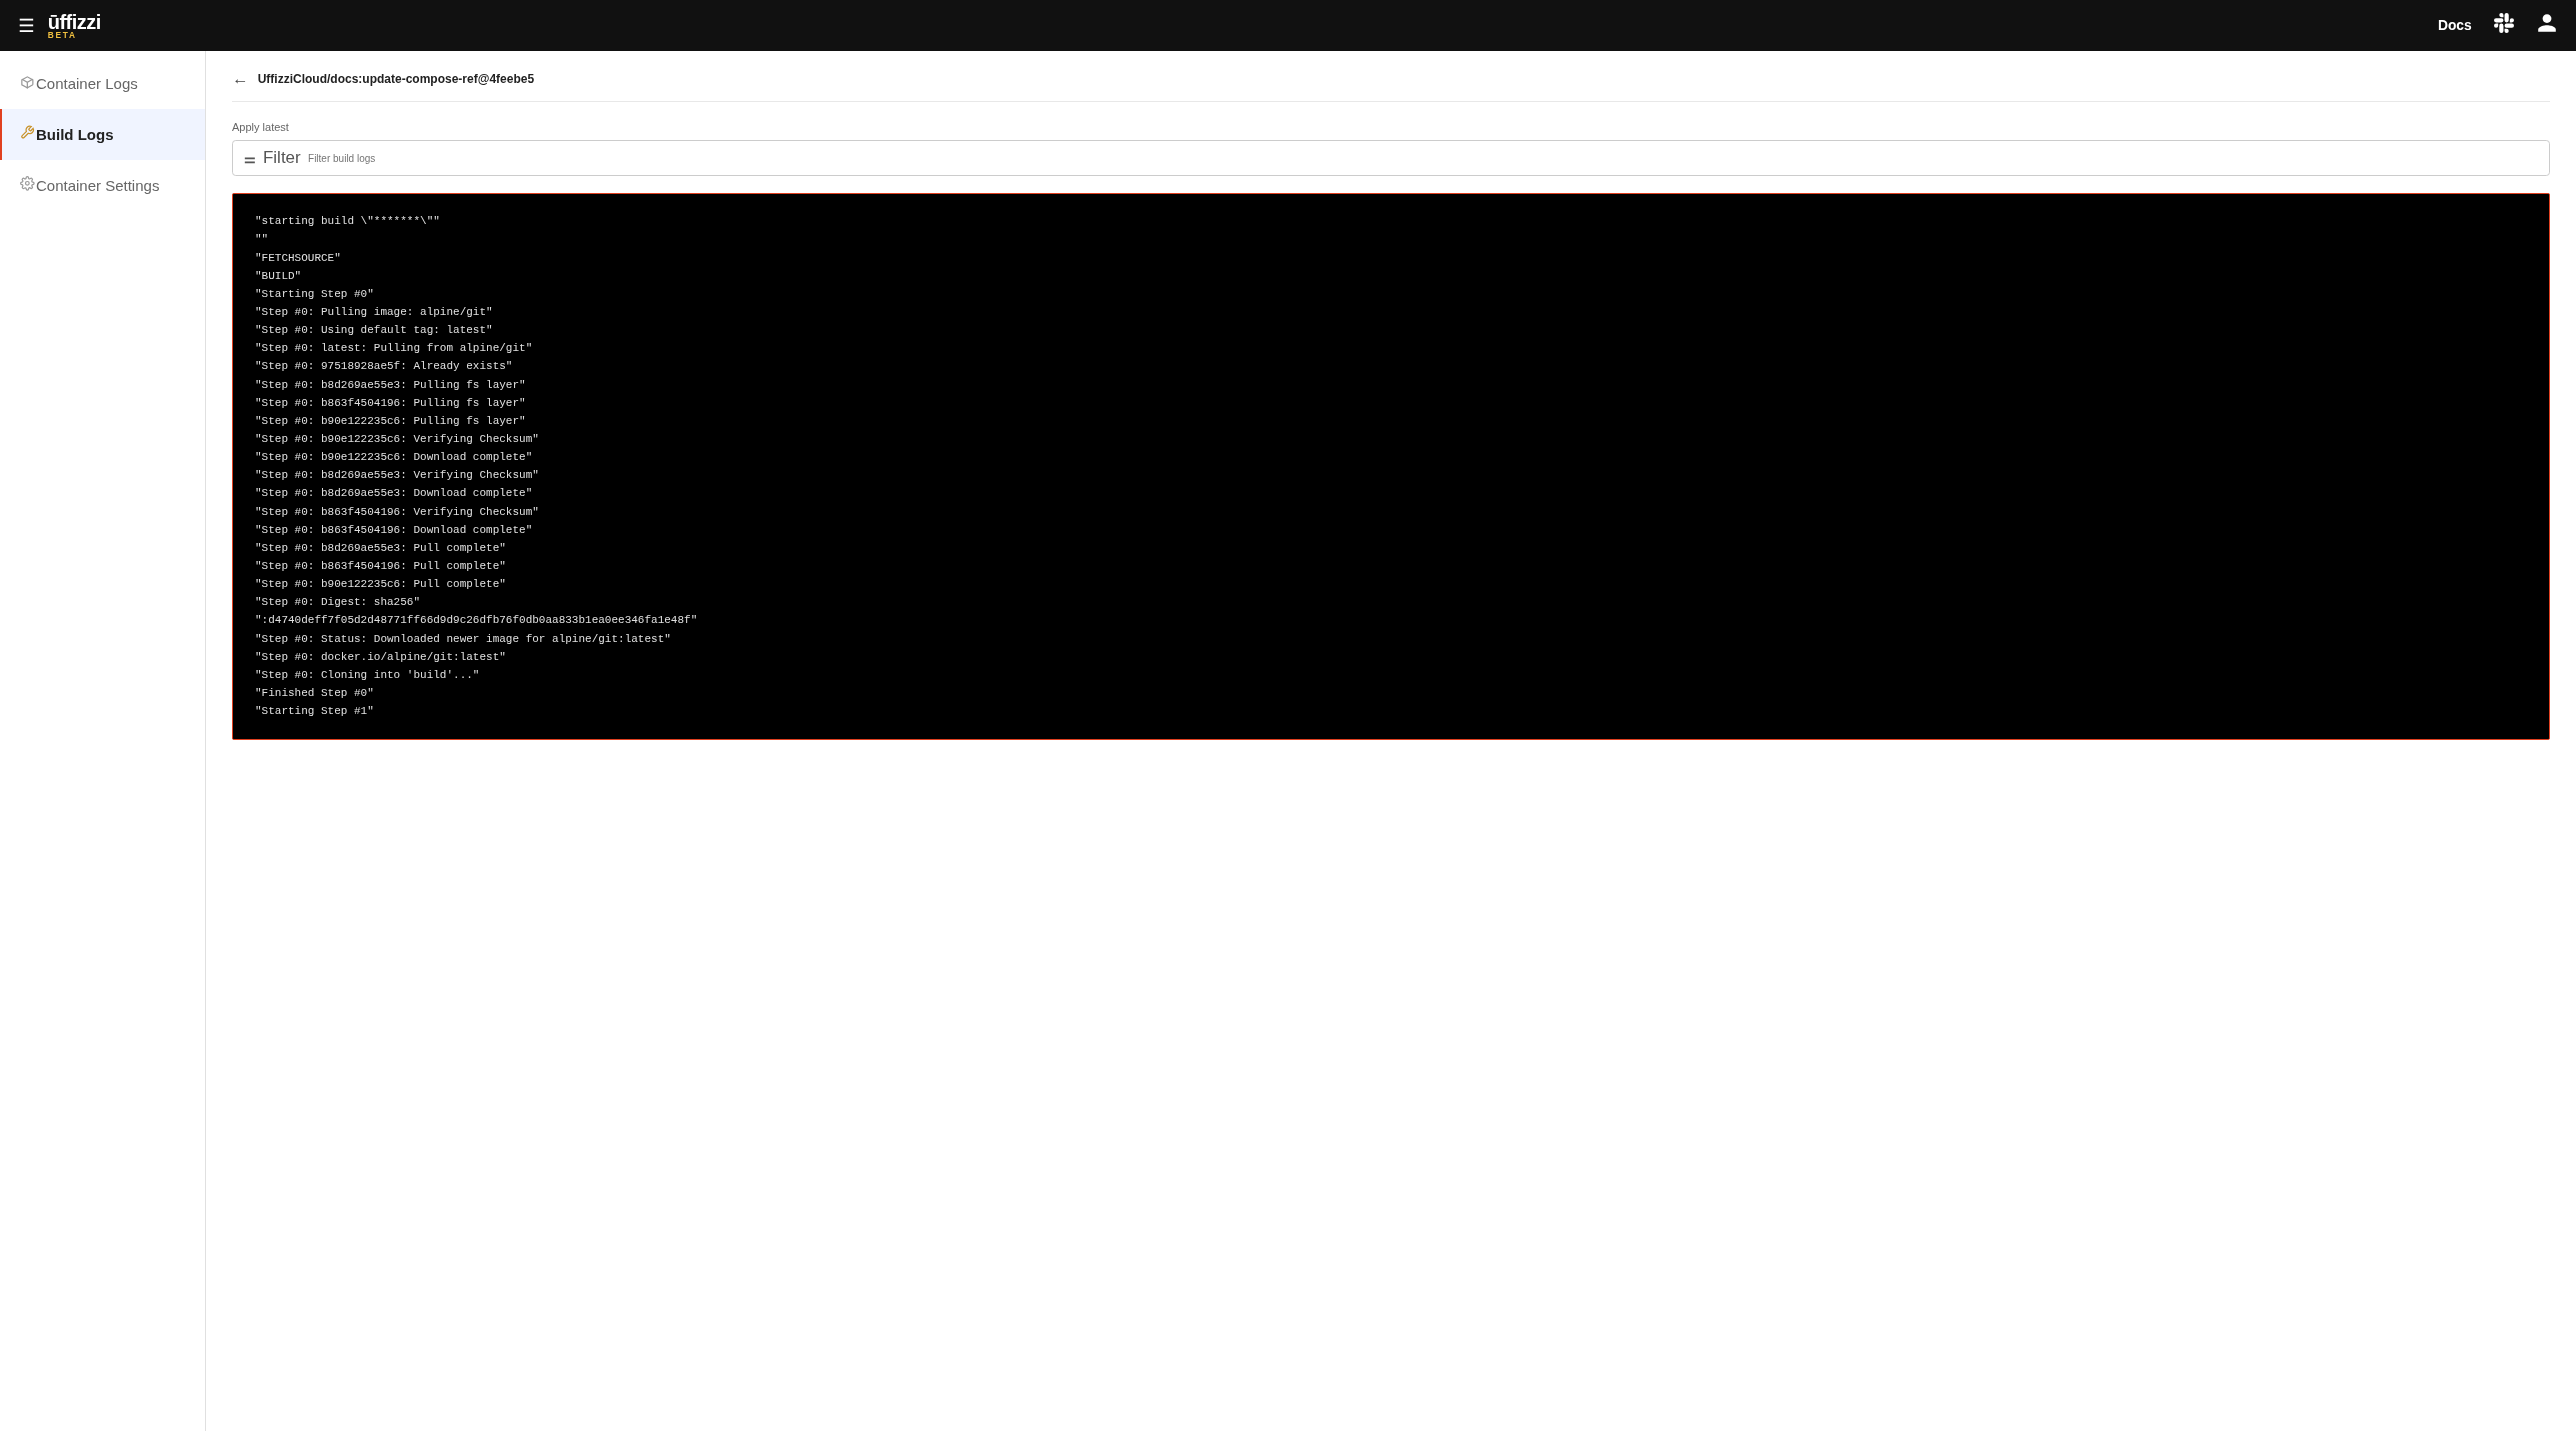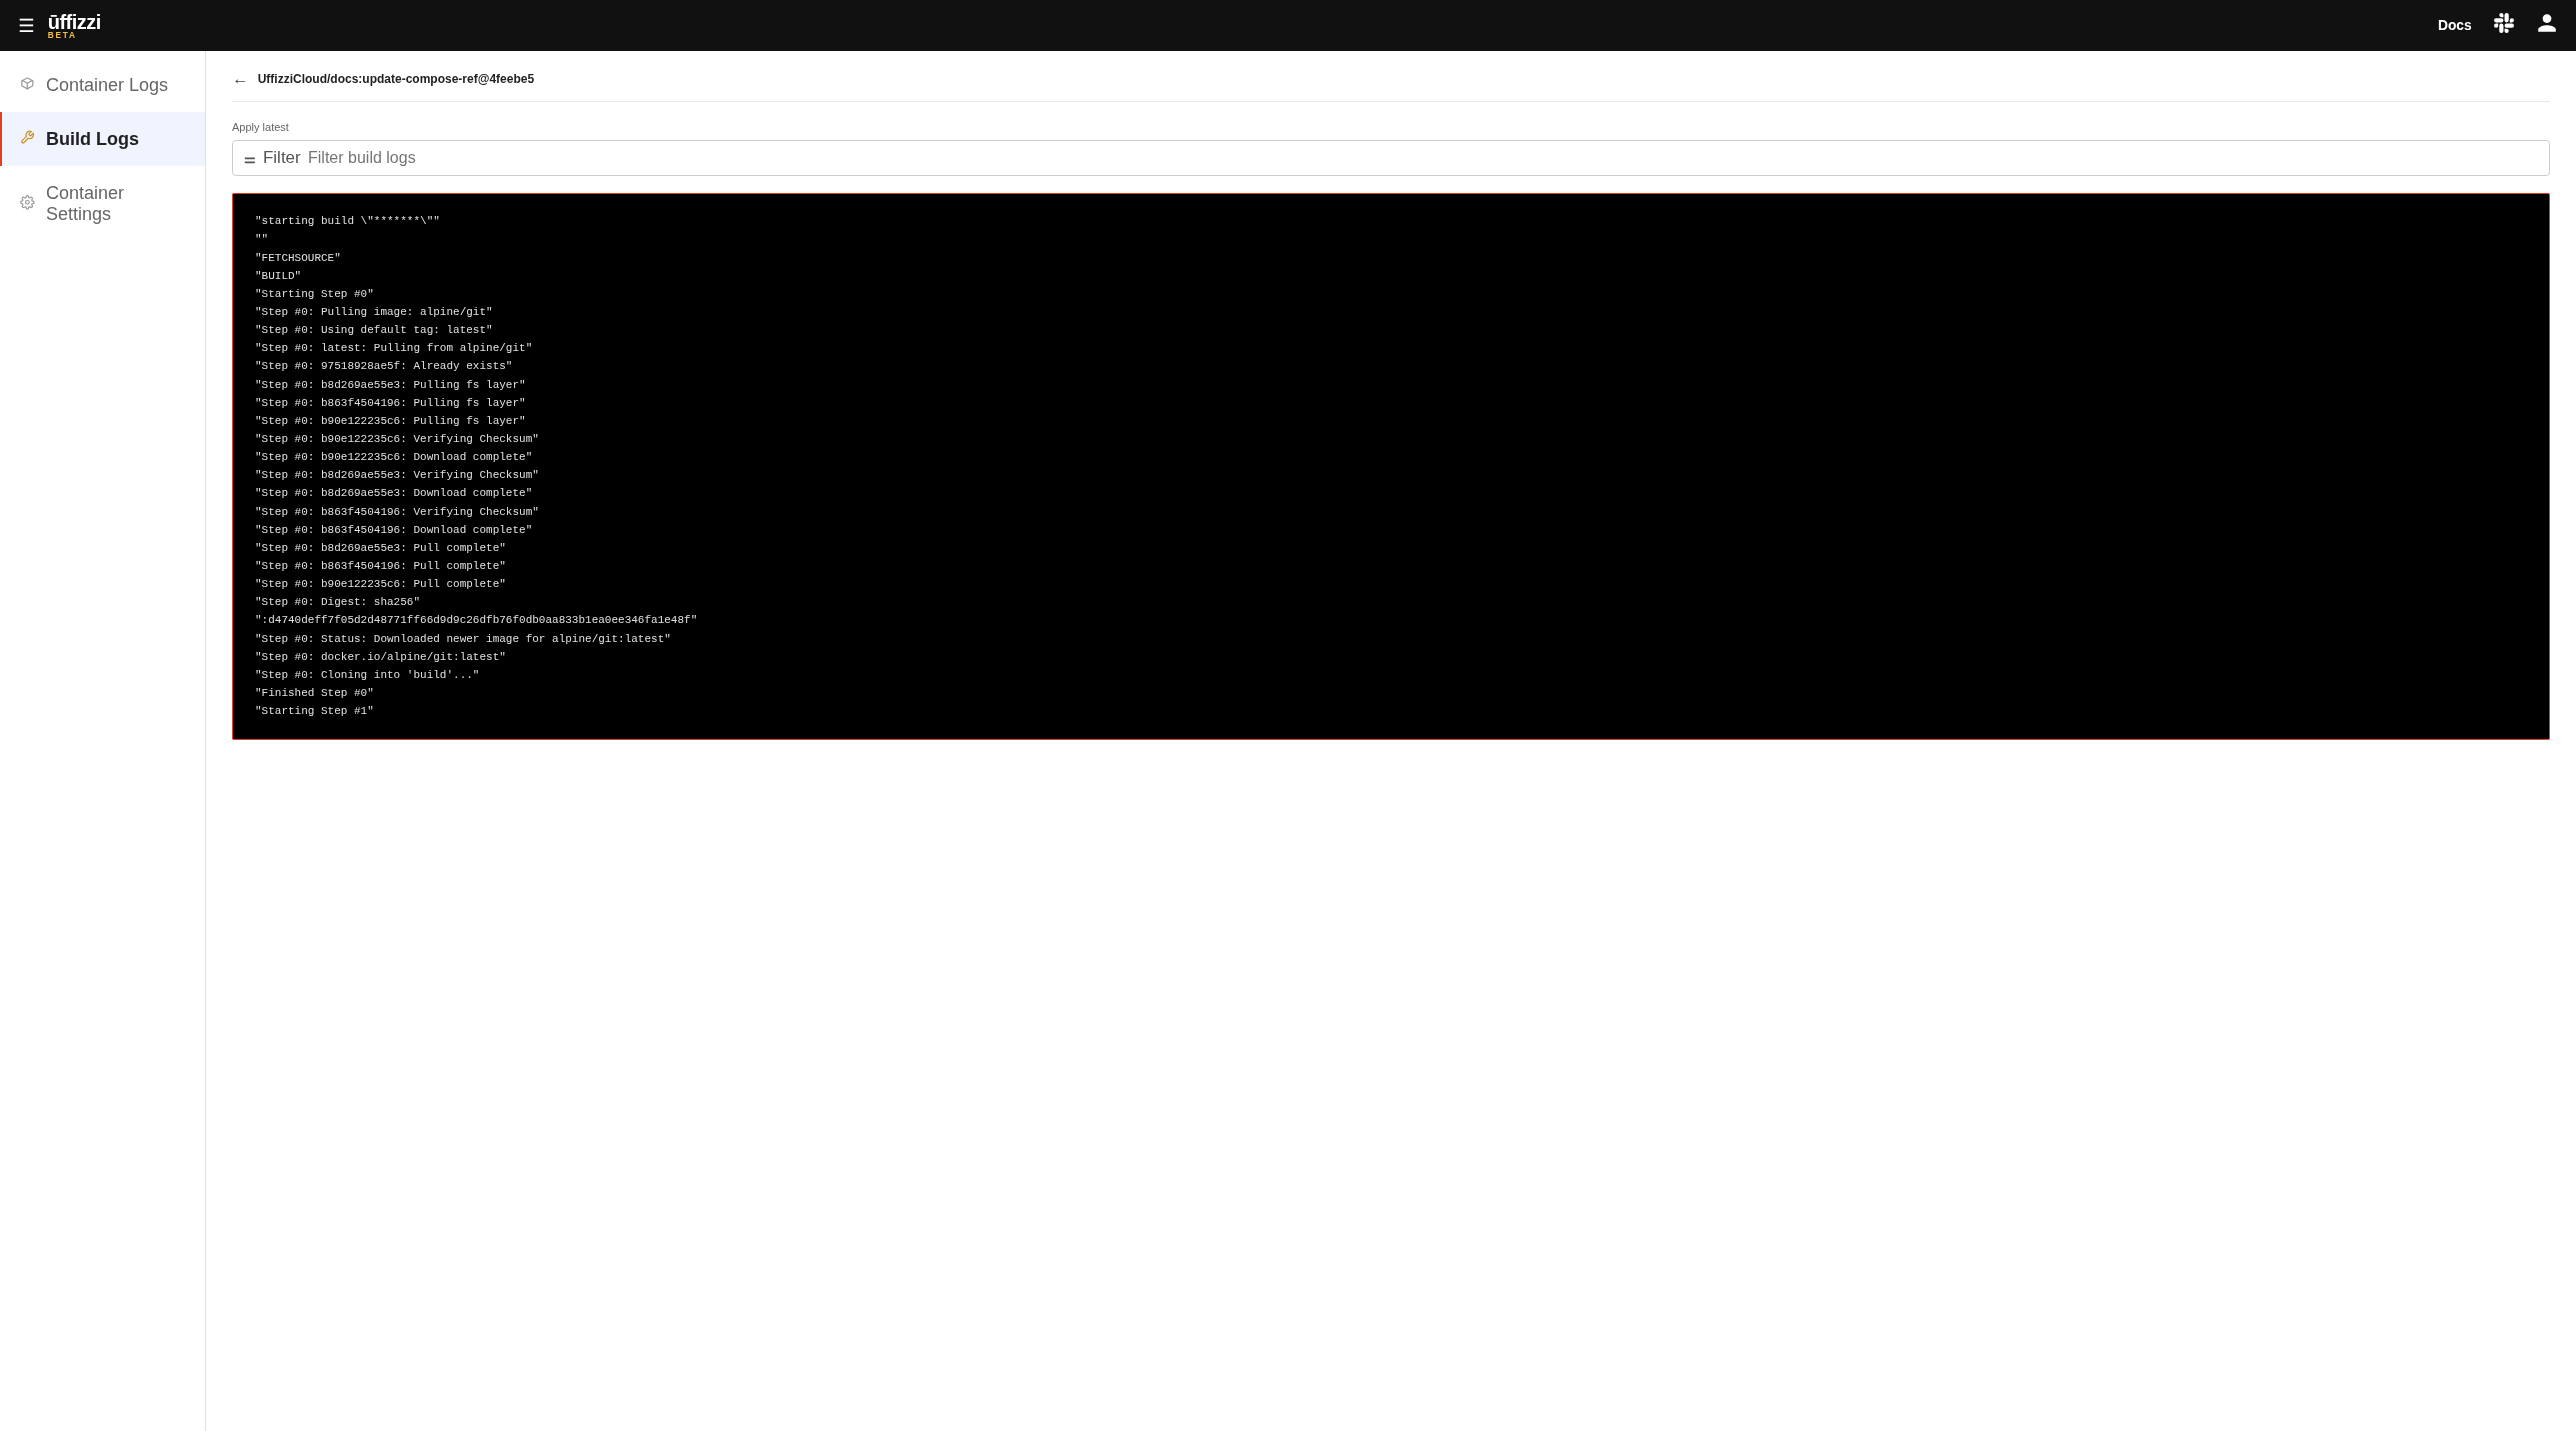--- a/index.html
+++ b/index.html
@@ -34,24 +34,24 @@
     .sidebar {
       width: 206px;
       background: #fff;
       border-right: 0.9px solid #e0e0e0;
       flex-shrink: 0;
       padding-top: 7.3px;
     }
     .sidebar-item {
       display: flex;
       align-items: center;
-      gap: 11px;
+      gap: 1px;
       padding: 16.5px 18.3px;
       cursor: pointer;
-      font-size: 18px;
+      font-size: 15px;
       color: #666;
       border-left: 2.8px solid transparent;
     }
     .sidebar-item.active {
       background: #f0f4ff;
       border-left: 2.8px solid #e04020;
       color: #222;
       font-weight: 700;
     }
     .sidebar-icon { font-size: 14.7px; color: #999; }
@@ -97,21 +97,21 @@
       border: 0.9px solid #ccc;
       border-radius: 3.7px;
       padding: 7.3px 11px;
       margin-bottom: 16.5px;
       background: #fff;
     }
     .filter-separator { color: #555; font-size: 13px; margin-right: 7.3px; font-weight: 600; }
     .filter-input {
       border: none;
       outline: none;
-      font-size: 16px;
+      font-size: 10px;
       color: #999;
       flex: 1;
       background: transparent;
     }
 
     
     .log-terminal {
       background: #000;
       color: #e0e0e0;
       font-family: 'Courier New', Courier, monospace;

